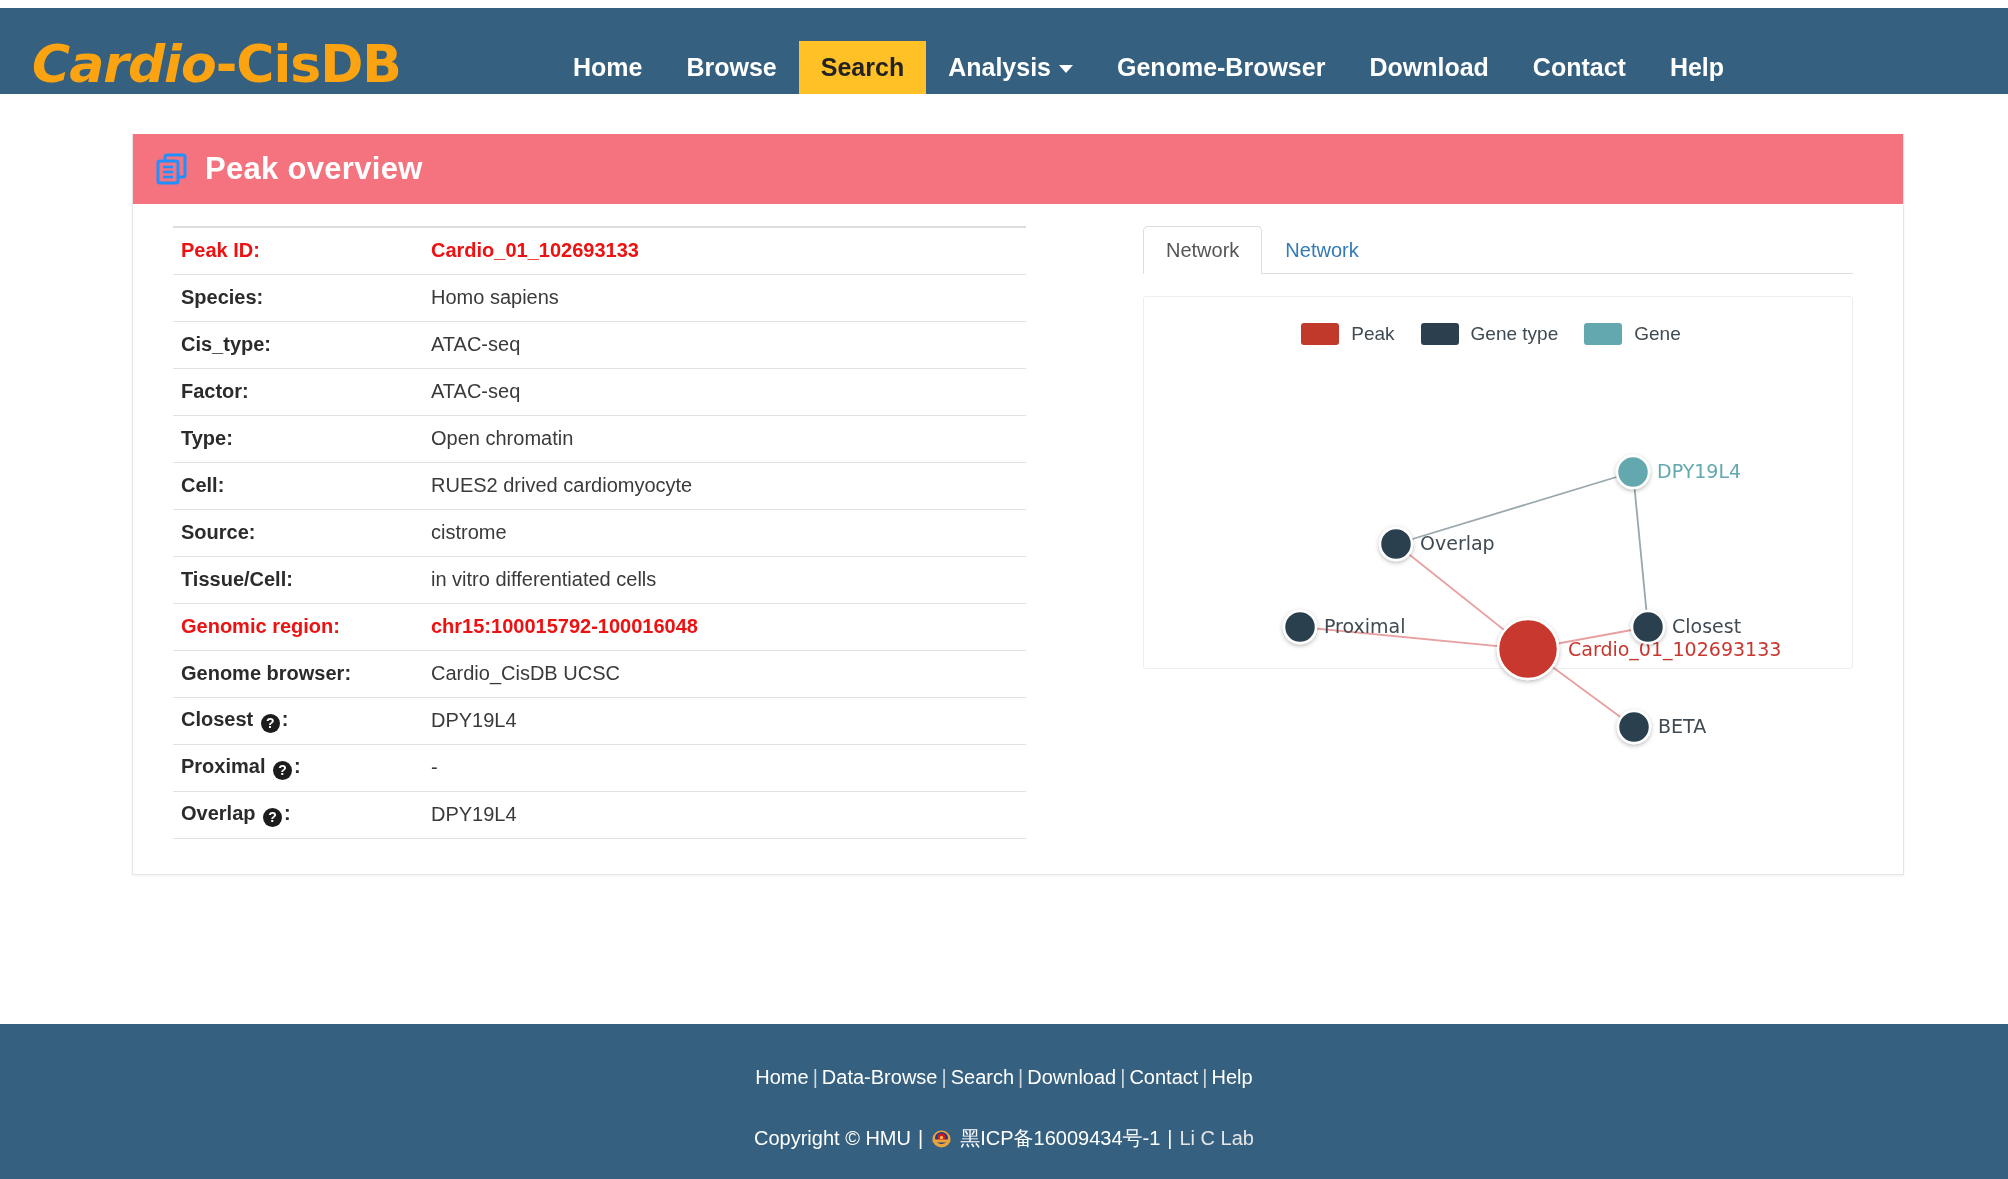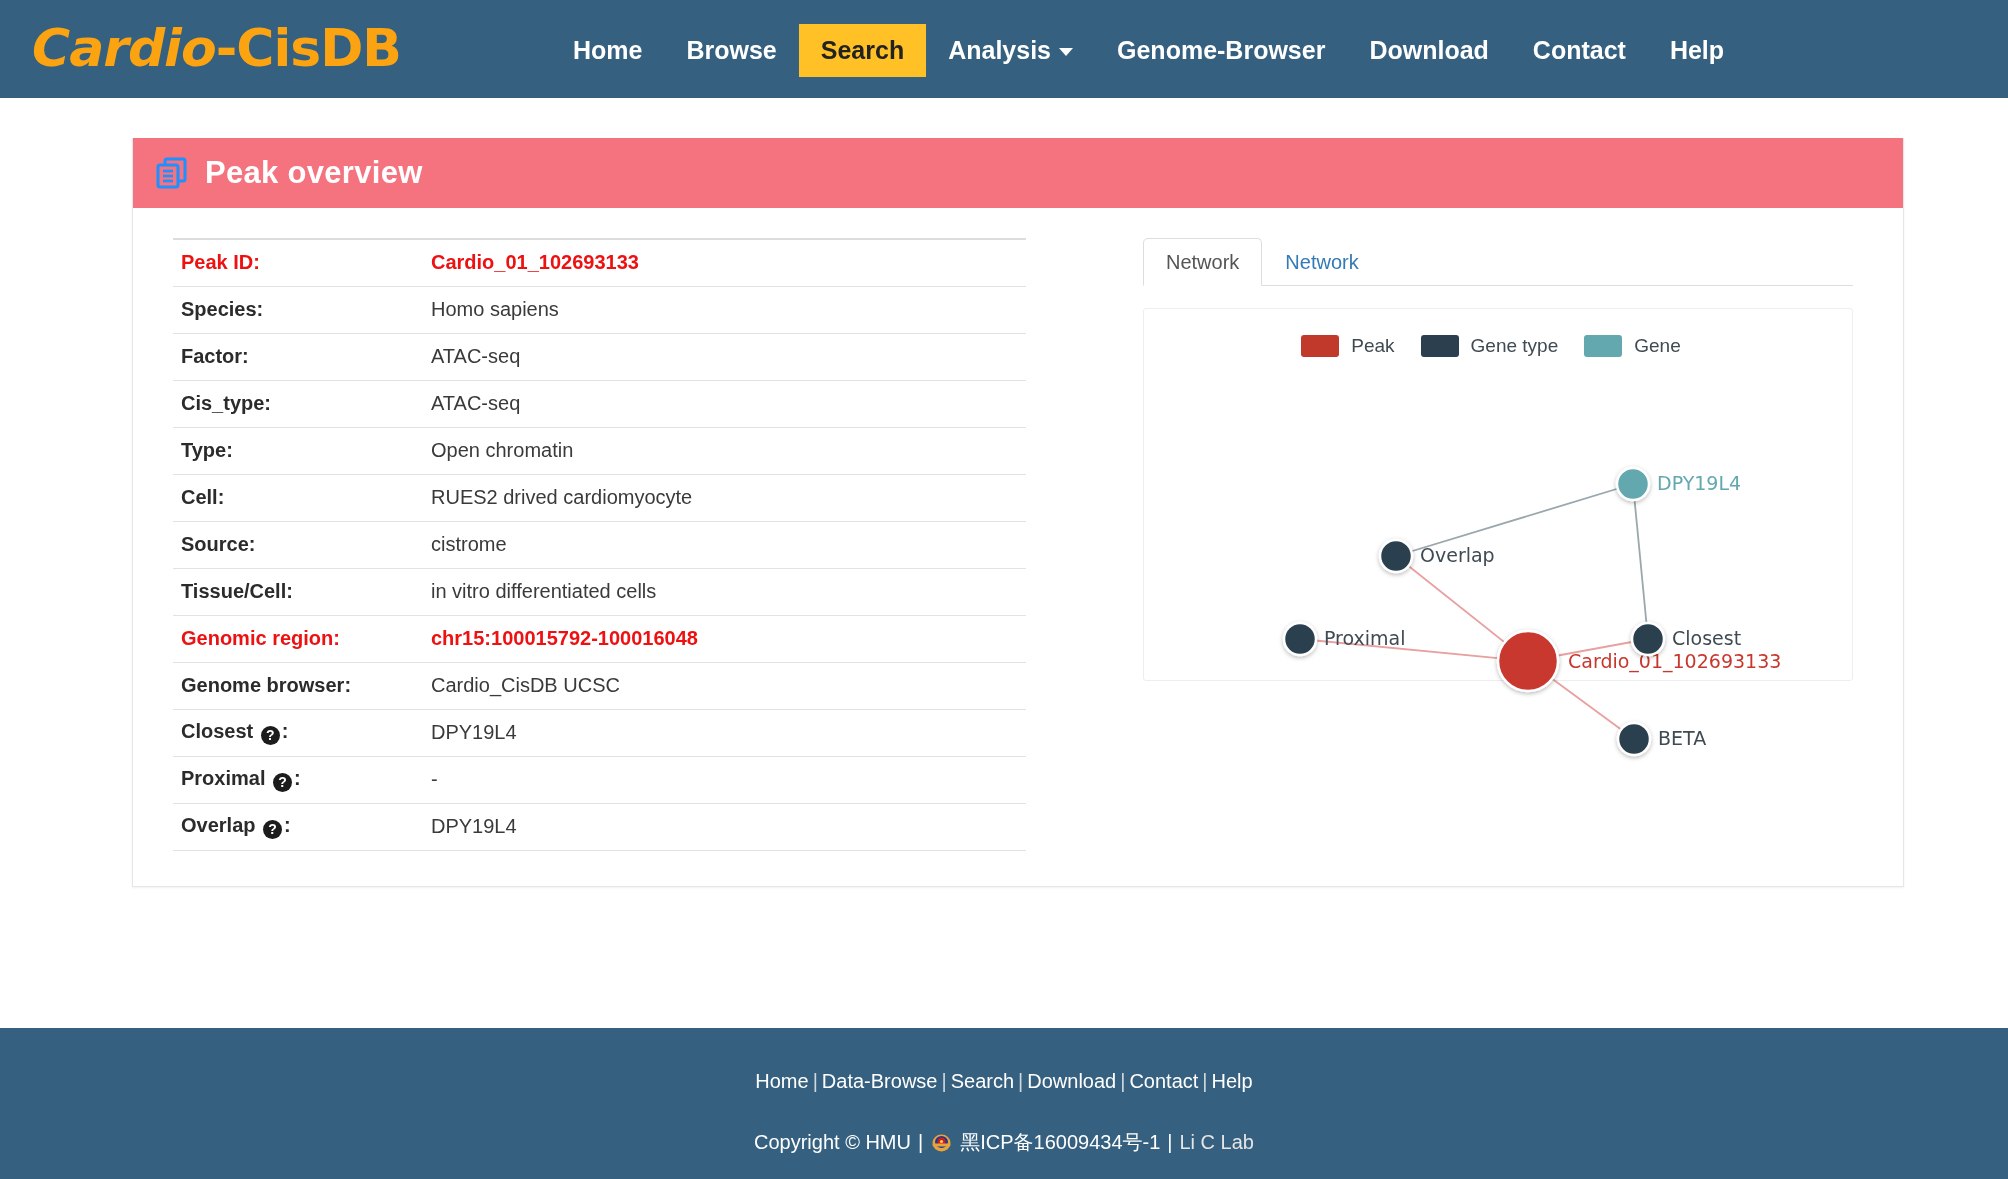--- a/index.html
+++ b/index.html
@@ -6,25 +6,26 @@
   html, body {
     margin: 0; padding: 0;
     width: 2008px; height: 1179px;
     background: #ffffff;
     font-family: "Liberation Sans", sans-serif;
     overflow: hidden;
   }
 
   
   .navbar {
-    height: 98px;
+    height: 86px;
     background: #35607f;
     display: flex;
-    align-items: flex-start;
+    align-items: flex-end;
     position: relative;
+    margin-top: 8px;
   }
   .brand {
     margin-left: 32px;
     margin-top: 18px;
     font-size: 52px;
     font-weight: bold;
     letter-spacing: -1px;
     white-space: nowrap;
     user-select: none;
   }
@@ -97,21 +98,20 @@
   .panel-title {
     color: #ffffff;
     font-size: 31px;
     font-weight: bold;
     letter-spacing: 0.3px;
   }
   .panel-body {
     display: flex;
     min-height: 670px;
     padding: 0;
-    margin-top: 8px;
   }
 
   
   .info-col {
     width: 990px;
     padding: 22px 0 0 40px;
   }
   table.info {
     border-collapse: collapse;
     width: 853px;
@@ -276,25 +276,25 @@
           <tbody id="info-tbody">
               <tr>
                 <td class="k red"><span>Peak ID:</span></td>
                 <td class="v red">Cardio_01_102693133</td>
               </tr>
               <tr>
                 <td class="k"><span>Species:</span></td>
                 <td class="v">Homo sapiens</td>
               </tr>
               <tr>
+                <td class="k"><span>Cis_type:</span></td>
+                <td class="v">ATAC-seq</td>
+              </tr>
+              <tr>
                 <td class="k"><span>Factor:</span></td>
-                <td class="v">ATAC-seq</td>
-              </tr>
-              <tr>
-                <td class="k"><span>Cis_type:</span></td>
                 <td class="v">ATAC-seq</td>
               </tr>
               <tr>
                 <td class="k"><span>Type:</span></td>
                 <td class="v">Open chromatin</td>
               </tr>
               <tr>
                 <td class="k"><span>Cell:</span></td>
                 <td class="v">RUES2 drived cardiomyocyte</td>
               </tr>

